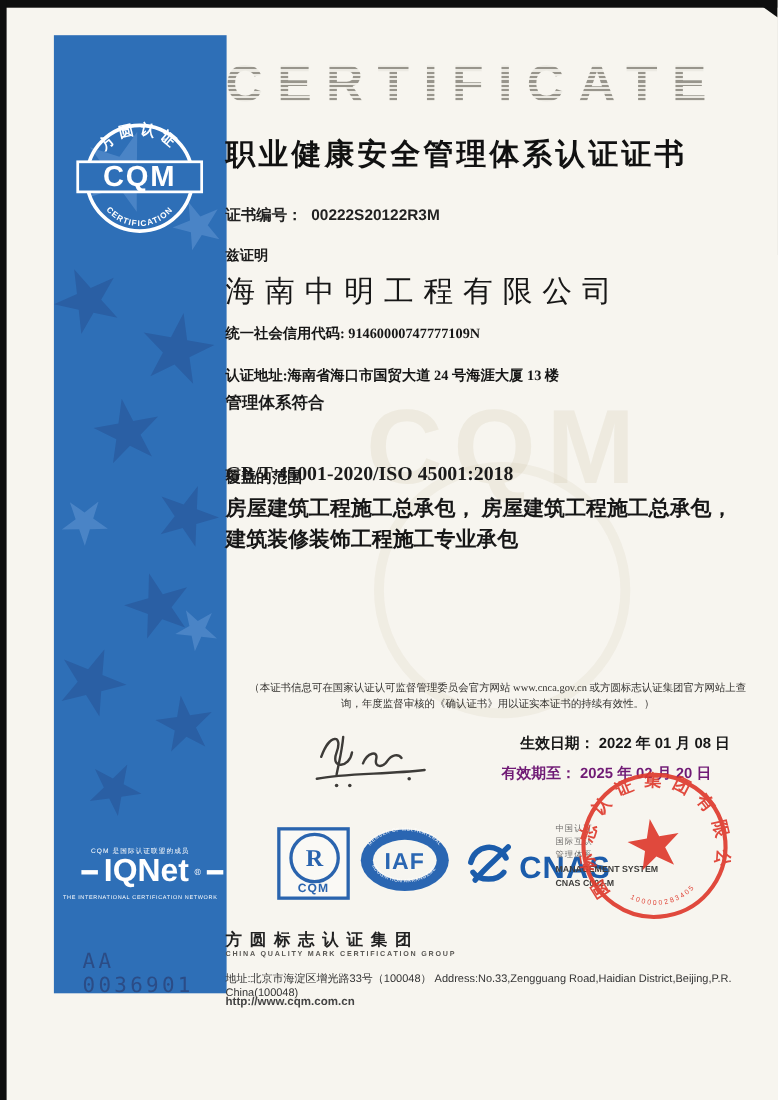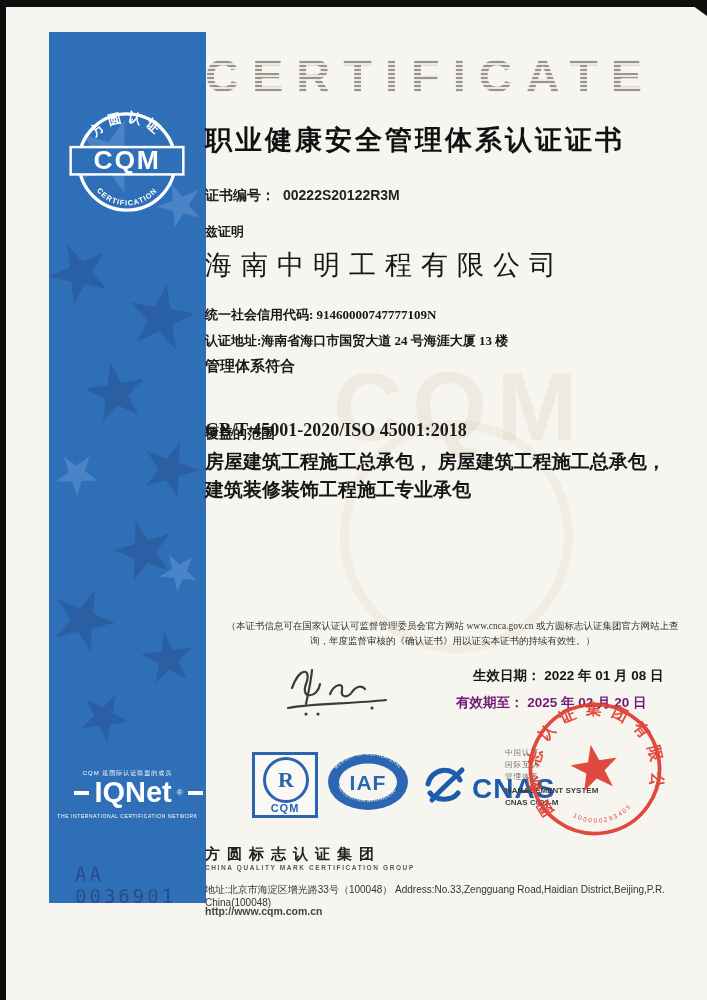--- a/index.html
+++ b/index.html
@@ -39,21 +39,21 @@
       -webkit-background-clip:text;background-clip:text;color:transparent;}
   }
   .title{top:122px;font-size:27px;font-weight:700;letter-spacing:3px;color:#111;}
   .certno{top:187px;font-size:14px;font-weight:700;color:#222;}
   .certno .num{margin-left:8px;}
 
   
   .certify{top:223px;font-size:13px;font-weight:700;}
   .company{top:247px;font-size:27px;font-family:"Liberation Serif",serif;letter-spacing:9px;color:#161616;}
   .kai{font-family:"Liberation Serif",serif;font-weight:600;color:#161616;}
-  .credit{top:294px;font-size:13px;margin-top:12px;}
+  .credit{top:294px;font-size:13px;}
   .addr1{top:313px;font-size:13px;}
   .addr2{top:332px;font-size:13px;}
   .syslabel{top:357px;font-size:15px;font-weight:700;}
   .standard{top:378px;font-size:18px;font-weight:700;font-family:"Liberation Serif",serif;margin-top:42px;}
   .scopelabel{top:425px;font-size:14px;font-weight:700;}
   .scope1{top:449px;font-size:19px;}
   .scope2{top:477px;font-size:19px;}
   .note{top:619px;left:225px;width:455px;text-align:center;font-size:9.5px;line-height:1.55;
         font-family:"Liberation Serif",serif;color:#33312e;}
   .date1{top:667px;left:473px;font-size:13.5px;font-weight:700;color:#161616;}

